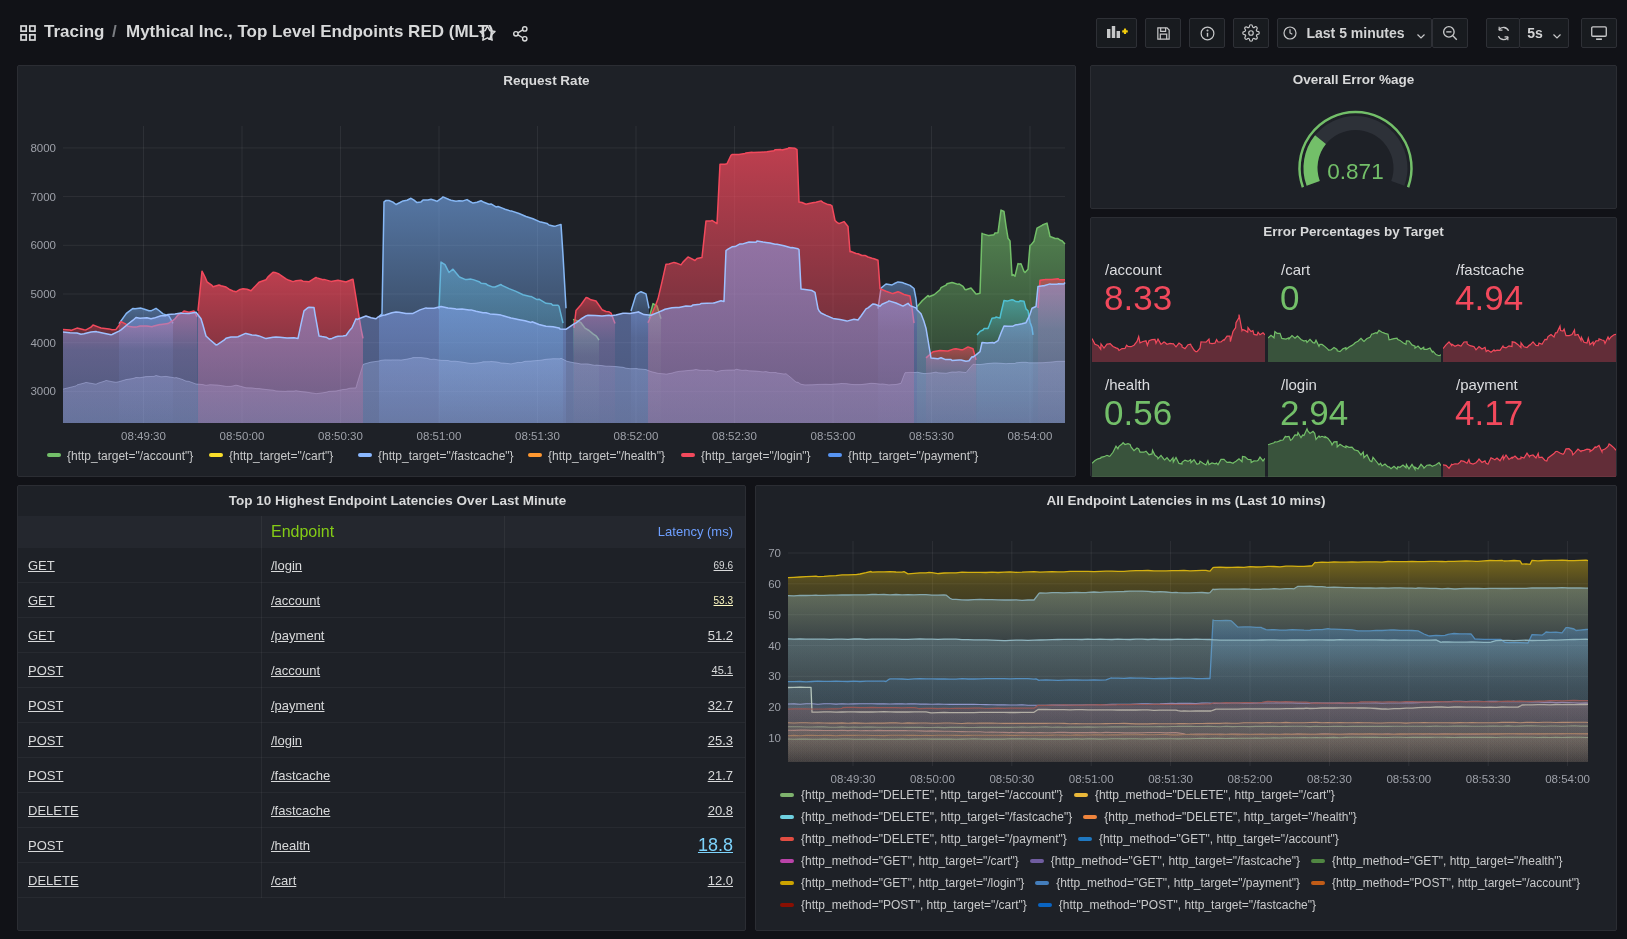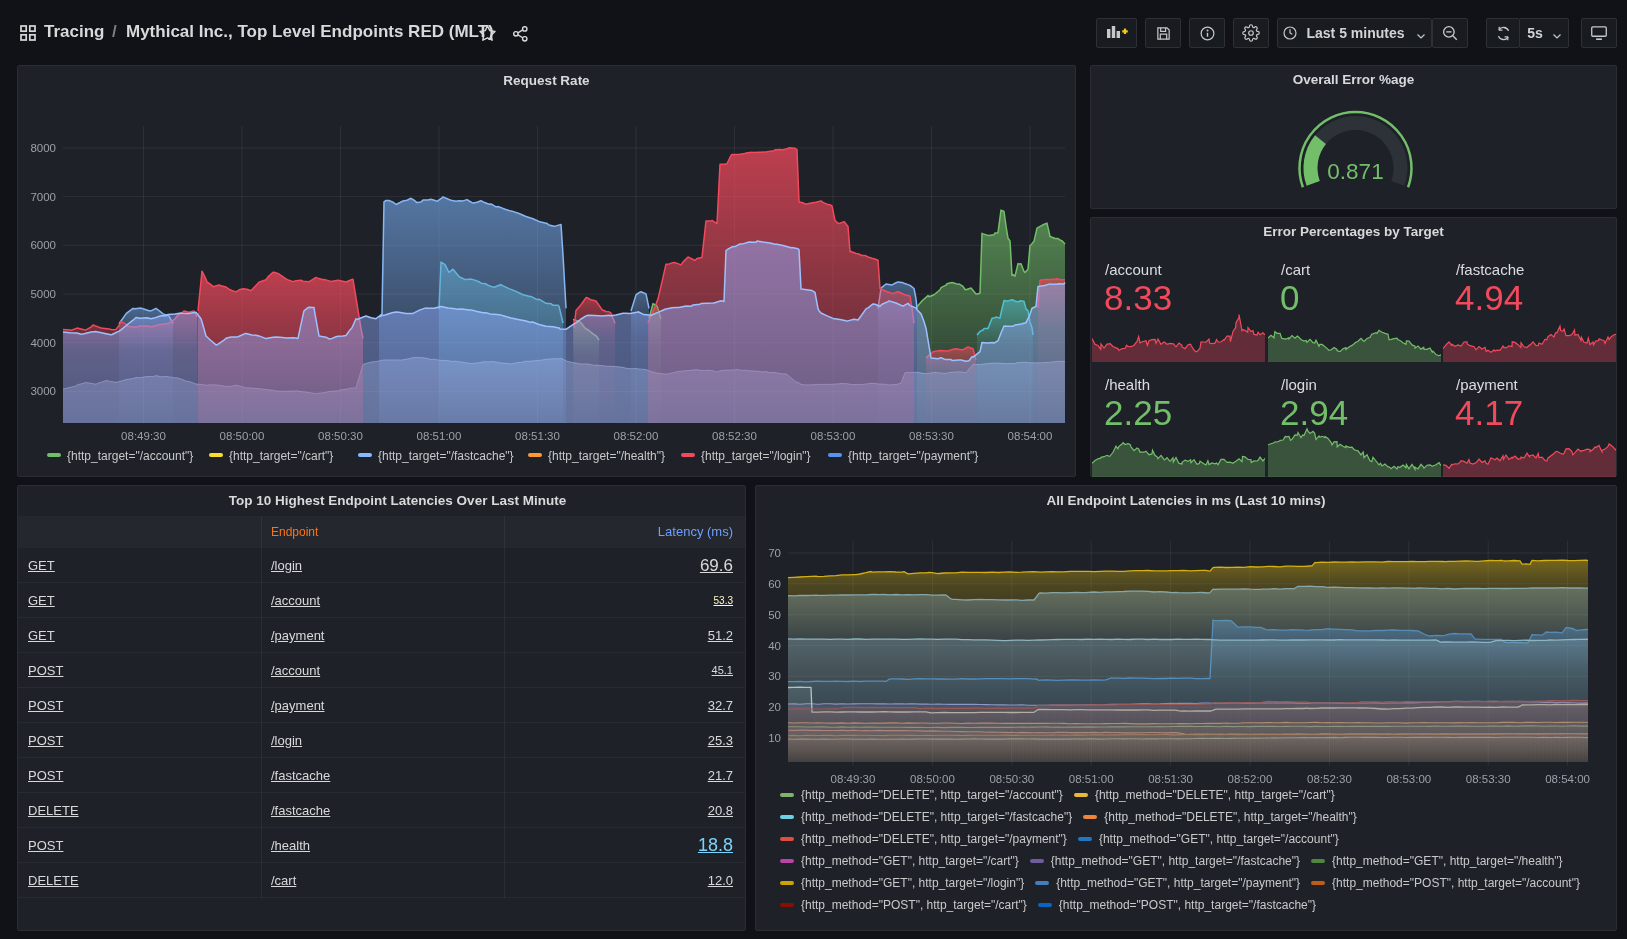--- a/index.html
+++ b/index.html
@@ -309,21 +309,21 @@
     <div style="position:absolute;left:351px;top:30px;width:176px;height:115px">
       <div style="position:absolute;left:14px;top:13px;font-size:15px;color:#dcdde0">/fastcache</div>
       <div style="position:absolute;left:13px;top:30px;font-size:35px;font-weight:500;color:#F2495C">4.94</div>
       <div style="position:absolute;left:1px;bottom:1px;width:173px;height:50px"><svg width="173" height="50" viewBox="0 0 173 50">
           <path d="M0.0 36.6 L3.0 32.9 L6.0 30.0 L8.7 33.4 L9.0 32.3 L12.0 34.2 L15.0 32.9 L17.3 33.9 L18.0 34.0 L21.0 30.0 L24.0 29.9 L24.2 31.9 L27.0 33.7 L30.0 34.4 L31.1 34.8 L33.0 37.8 L36.0 34.5 L39.0 37.0 L42.0 35.3 L43.2 39.5 L45.0 38.2 L48.0 40.2 L51.0 37.9 L51.9 39.0 L54.0 38.1 L57.0 38.3 L60.0 34.0 L60.5 35.2 L63.0 35.9 L66.0 33.8 L69.0 34.5 L69.2 29.8 L72.0 30.4 L75.0 32.7 L77.9 35.6 L78.0 30.8 L81.0 34.8 L84.0 35.5 L86.5 33.0 L87.0 33.1 L90.0 29.8 L93.0 33.5 L95.2 33.6 L96.0 31.0 L99.0 32.2 L102.0 27.3 L103.8 27.6 L105.0 24.6 L108.0 22.5 L111.0 24.9 L112.5 20.8 L114.0 20.6 L117.0 14.1 L117.6 18.5 L120.0 19.0 L121.1 17.1 L123.0 23.6 L126.0 23.5 L126.3 23.6 L129.0 22.5 L131.5 18.0 L132.0 23.3 L135.0 22.4 L138.0 28.5 L138.4 25.3 L141.0 30.2 L144.0 31.1 L145.3 26.1 L147.0 32.6 L150.0 30.0 L150.5 32.8 L153.0 28.8 L155.7 28.6 L156.0 26.9 L159.0 28.0 L160.9 28.5 L162.0 31.4 L165.0 24.9 L166.1 27.6 L168.0 24.9 L171.0 22.7 L173.0 22.4 L173.0 50.0 L0.0 50.0 Z" fill="rgba(242,73,92,0.32)"></path>
           <path d="M0.0 36.6 L3.0 32.9 L6.0 30.0 L8.7 33.4 L9.0 32.3 L12.0 34.2 L15.0 32.9 L17.3 33.9 L18.0 34.0 L21.0 30.0 L24.0 29.9 L24.2 31.9 L27.0 33.7 L30.0 34.4 L31.1 34.8 L33.0 37.8 L36.0 34.5 L39.0 37.0 L42.0 35.3 L43.2 39.5 L45.0 38.2 L48.0 40.2 L51.0 37.9 L51.9 39.0 L54.0 38.1 L57.0 38.3 L60.0 34.0 L60.5 35.2 L63.0 35.9 L66.0 33.8 L69.0 34.5 L69.2 29.8 L72.0 30.4 L75.0 32.7 L77.9 35.6 L78.0 30.8 L81.0 34.8 L84.0 35.5 L86.5 33.0 L87.0 33.1 L90.0 29.8 L93.0 33.5 L95.2 33.6 L96.0 31.0 L99.0 32.2 L102.0 27.3 L103.8 27.6 L105.0 24.6 L108.0 22.5 L111.0 24.9 L112.5 20.8 L114.0 20.6 L117.0 14.1 L117.6 18.5 L120.0 19.0 L121.1 17.1 L123.0 23.6 L126.0 23.5 L126.3 23.6 L129.0 22.5 L131.5 18.0 L132.0 23.3 L135.0 22.4 L138.0 28.5 L138.4 25.3 L141.0 30.2 L144.0 31.1 L145.3 26.1 L147.0 32.6 L150.0 30.0 L150.5 32.8 L153.0 28.8 L155.7 28.6 L156.0 26.9 L159.0 28.0 L160.9 28.5 L162.0 31.4 L165.0 24.9 L166.1 27.6 L168.0 24.9 L171.0 22.7 L173.0 22.4" fill="none" stroke="#F2495C" stroke-width="1.2"></path>
         </svg></div>
     </div>
     <div style="position:absolute;left:0px;top:145px;width:176px;height:115px">
       <div style="position:absolute;left:14px;top:13px;font-size:15px;color:#dcdde0">/health</div>
-      <div style="position:absolute;left:13px;top:30px;font-size:35px;font-weight:500;color:#73BF69">2.25</div>
+      <div style="position:absolute;left:13px;top:30px;font-size:35px;font-weight:500;color:#73BF69">0.56</div>
       <div style="position:absolute;left:1px;bottom:1px;width:173px;height:50px"><svg width="173" height="50" viewBox="0 0 173 50">
           <path d="M0.0 36.3 L3.0 33.6 L6.0 31.8 L8.7 31.2 L9.0 30.3 L12.0 29.7 L15.0 28.3 L17.3 29.3 L18.0 29.1 L21.0 25.3 L24.0 19.2 L25.9 21.8 L27.0 19.3 L30.0 17.1 L31.1 15.7 L33.0 17.5 L36.0 16.7 L38.1 17.4 L39.0 20.0 L42.0 23.6 L45.0 21.0 L46.7 21.9 L48.0 25.1 L51.0 25.1 L51.9 25.2 L54.0 24.2 L57.0 27.7 L60.0 26.9 L60.5 23.2 L63.0 28.3 L65.7 30.4 L66.0 31.8 L69.0 28.4 L72.0 32.4 L72.7 33.0 L75.0 30.7 L78.0 34.4 L81.0 30.7 L81.3 35.0 L84.0 30.4 L87.0 36.4 L90.0 37.1 L90.0 35.2 L93.0 33.1 L96.0 34.4 L98.6 32.7 L99.0 35.6 L102.0 32.6 L105.0 37.3 L107.3 36.5 L108.0 34.1 L111.0 36.2 L114.0 37.9 L115.9 33.7 L117.0 37.6 L120.0 36.0 L123.0 36.8 L124.6 36.1 L126.0 37.8 L129.0 32.4 L132.0 32.4 L133.2 33.7 L135.0 35.4 L138.0 35.2 L141.0 36.3 L141.9 35.6 L144.0 34.3 L147.0 31.7 L150.0 34.6 L150.5 29.4 L153.0 29.9 L156.0 32.4 L159.0 32.7 L159.2 35.5 L162.0 33.9 L165.0 34.0 L166.1 33.3 L168.0 30.1 L171.0 33.9 L173.0 31.3 L173.0 50.0 L0.0 50.0 Z" fill="rgba(115,191,105,0.32)"></path>
           <path d="M0.0 36.3 L3.0 33.6 L6.0 31.8 L8.7 31.2 L9.0 30.3 L12.0 29.7 L15.0 28.3 L17.3 29.3 L18.0 29.1 L21.0 25.3 L24.0 19.2 L25.9 21.8 L27.0 19.3 L30.0 17.1 L31.1 15.7 L33.0 17.5 L36.0 16.7 L38.1 17.4 L39.0 20.0 L42.0 23.6 L45.0 21.0 L46.7 21.9 L48.0 25.1 L51.0 25.1 L51.9 25.2 L54.0 24.2 L57.0 27.7 L60.0 26.9 L60.5 23.2 L63.0 28.3 L65.7 30.4 L66.0 31.8 L69.0 28.4 L72.0 32.4 L72.7 33.0 L75.0 30.7 L78.0 34.4 L81.0 30.7 L81.3 35.0 L84.0 30.4 L87.0 36.4 L90.0 37.1 L90.0 35.2 L93.0 33.1 L96.0 34.4 L98.6 32.7 L99.0 35.6 L102.0 32.6 L105.0 37.3 L107.3 36.5 L108.0 34.1 L111.0 36.2 L114.0 37.9 L115.9 33.7 L117.0 37.6 L120.0 36.0 L123.0 36.8 L124.6 36.1 L126.0 37.8 L129.0 32.4 L132.0 32.4 L133.2 33.7 L135.0 35.4 L138.0 35.2 L141.0 36.3 L141.9 35.6 L144.0 34.3 L147.0 31.7 L150.0 34.6 L150.5 29.4 L153.0 29.9 L156.0 32.4 L159.0 32.7 L159.2 35.5 L162.0 33.9 L165.0 34.0 L166.1 33.3 L168.0 30.1 L171.0 33.9 L173.0 31.3" fill="none" stroke="#73BF69" stroke-width="1.2"></path>
         </svg></div>
     </div>
     <div style="position:absolute;left:176px;top:145px;width:176px;height:115px">
       <div style="position:absolute;left:14px;top:13px;font-size:15px;color:#dcdde0">/login</div>
       <div style="position:absolute;left:13px;top:30px;font-size:35px;font-weight:500;color:#73BF69">2.94</div>
       <div style="position:absolute;left:1px;bottom:1px;width:173px;height:50px"><svg width="173" height="50" viewBox="0 0 173 50">
           <path d="M0.0 17.8 L3.0 16.7 L6.0 15.8 L6.9 14.8 L9.0 15.0 L12.0 13.7 L12.1 13.4 L15.0 13.0 L17.3 9.4 L18.0 9.8 L21.0 9.3 L22.5 13.3 L24.0 12.4 L27.0 7.8 L29.4 8.0 L30.0 5.5 L33.0 10.7 L34.6 8.1 L36.0 8.6 L39.0 1.8 L39.8 4.0 L42.0 6.5 L45.0 4.3 L46.7 6.3 L48.0 12.5 L51.0 8.9 L51.9 10.3 L54.0 9.3 L57.0 10.6 L57.1 9.6 L60.0 11.4 L63.0 15.4 L64.0 17.9 L66.0 14.8 L69.0 14.7 L69.2 19.9 L72.0 17.2 L75.0 19.2 L77.9 20.6 L78.0 18.9 L81.0 20.3 L84.0 20.1 L86.5 22.9 L87.0 23.0 L90.0 23.8 L93.0 27.9 L95.2 25.0 L96.0 30.7 L99.0 27.7 L102.0 33.7 L103.8 34.6 L105.0 30.2 L108.0 34.0 L111.0 37.9 L112.5 36.3 L114.0 38.9 L117.0 37.0 L120.0 39.9 L121.1 39.8 L123.0 41.6 L126.0 39.2 L129.0 41.9 L129.8 39.8 L132.0 40.3 L135.0 38.1 L138.0 40.7 L138.4 37.6 L141.0 41.8 L144.0 37.4 L147.0 42.3 L147.0 40.1 L150.0 41.9 L153.0 37.3 L155.7 40.3 L156.0 41.2 L159.0 38.2 L162.0 37.8 L164.3 39.3 L165.0 39.0 L168.0 37.8 L171.0 35.6 L173.0 38.7 L173.0 50.0 L0.0 50.0 Z" fill="rgba(115,191,105,0.32)"></path>
@@ -335,26 +335,26 @@
       <div style="position:absolute;left:13px;top:30px;font-size:35px;font-weight:500;color:#F2495C">4.17</div>
       <div style="position:absolute;left:1px;bottom:1px;width:173px;height:50px"><svg width="173" height="50" viewBox="0 0 173 50">
           <path d="M0.0 37.8 L3.0 38.4 L6.0 41.3 L8.7 37.4 L9.0 37.8 L12.0 36.8 L15.0 37.0 L17.3 35.0 L18.0 33.6 L21.0 34.4 L24.0 36.2 L25.9 32.6 L27.0 36.0 L30.0 37.0 L33.0 35.7 L34.6 34.0 L36.0 32.0 L39.0 35.4 L42.0 33.9 L43.2 36.4 L45.0 37.3 L48.0 30.8 L51.0 32.3 L51.9 32.7 L54.0 31.1 L57.0 33.8 L60.0 28.8 L60.5 32.2 L63.0 28.0 L66.0 32.4 L69.0 30.2 L69.2 31.2 L72.0 29.0 L75.0 32.0 L77.9 31.7 L78.0 30.0 L81.0 31.1 L84.0 26.1 L86.5 29.8 L87.0 28.7 L90.0 28.0 L93.0 30.9 L95.2 26.3 L96.0 30.6 L99.0 30.2 L102.0 33.5 L103.8 34.0 L105.0 31.0 L108.0 28.8 L111.0 26.6 L112.5 24.8 L114.0 24.3 L117.0 26.0 L120.0 27.3 L121.1 26.1 L123.0 21.9 L126.0 21.7 L129.0 24.6 L129.8 27.9 L132.0 25.7 L135.0 22.1 L138.0 24.5 L138.4 23.9 L141.0 23.4 L144.0 22.2 L147.0 22.5 L147.0 24.6 L150.0 22.5 L152.2 19.9 L153.0 20.5 L156.0 18.5 L159.0 24.9 L159.2 23.2 L162.0 22.1 L165.0 19.5 L166.1 16.9 L168.0 18.2 L171.0 20.8 L173.0 23.3 L173.0 50.0 L0.0 50.0 Z" fill="rgba(242,73,92,0.32)"></path>
           <path d="M0.0 37.8 L3.0 38.4 L6.0 41.3 L8.7 37.4 L9.0 37.8 L12.0 36.8 L15.0 37.0 L17.3 35.0 L18.0 33.6 L21.0 34.4 L24.0 36.2 L25.9 32.6 L27.0 36.0 L30.0 37.0 L33.0 35.7 L34.6 34.0 L36.0 32.0 L39.0 35.4 L42.0 33.9 L43.2 36.4 L45.0 37.3 L48.0 30.8 L51.0 32.3 L51.9 32.7 L54.0 31.1 L57.0 33.8 L60.0 28.8 L60.5 32.2 L63.0 28.0 L66.0 32.4 L69.0 30.2 L69.2 31.2 L72.0 29.0 L75.0 32.0 L77.9 31.7 L78.0 30.0 L81.0 31.1 L84.0 26.1 L86.5 29.8 L87.0 28.7 L90.0 28.0 L93.0 30.9 L95.2 26.3 L96.0 30.6 L99.0 30.2 L102.0 33.5 L103.8 34.0 L105.0 31.0 L108.0 28.8 L111.0 26.6 L112.5 24.8 L114.0 24.3 L117.0 26.0 L120.0 27.3 L121.1 26.1 L123.0 21.9 L126.0 21.7 L129.0 24.6 L129.8 27.9 L132.0 25.7 L135.0 22.1 L138.0 24.5 L138.4 23.9 L141.0 23.4 L144.0 22.2 L147.0 22.5 L147.0 24.6 L150.0 22.5 L152.2 19.9 L153.0 20.5 L156.0 18.5 L159.0 24.9 L159.2 23.2 L162.0 22.1 L165.0 19.5 L166.1 16.9 L168.0 18.2 L171.0 20.8 L173.0 23.3" fill="none" stroke="#F2495C" stroke-width="1.2"></path>
         </svg></div>
     </div>
 </div>
 <div class="panel" style="left:17px;top:485px;width:729px;height:446px;padding-left:32px;">
 <div class="ptitle" style="height:30px;line-height:30px;">Top 10 Highest Endpoint Latencies Over Last Minute</div>
     <div style="position:absolute;left:0;top:30px;right:0;height:32px;background:#24272e;"></div>
-    <div style="position:absolute;left:253px;top:30px;width:233px;height:32px;line-height:32px;color:#f97316;font-size:12px;">Endpoint</div>
+    <div style="position:absolute;left:253px;top:30px;width:233px;height:32px;line-height:32px;color:#84cc16;font-size:16px;">Endpoint</div>
     <div style="position:absolute;right:12px;top:30px;height:32px;line-height:32px;color:#6e9fff;font-size:13px;">Latency (ms)</div>
     <div style="position:absolute;left:0;top:62px;right:0;height:35px;border-bottom:1px solid rgba(255,255,255,0.045);"></div>
     <div style="position:absolute;left:10px;top:62px;height:35px;line-height:35px;font-size:13px;color:#d8d9da;"><span class="lnk">GET</span></div>
     <div style="position:absolute;left:253px;top:62px;height:35px;line-height:35px;font-size:13px;color:#d8d9da;"><span class="lnk">/login</span></div>
-    <div style="position:absolute;right:12px;top:62px;height:35px;line-height:35px;font-size:17px;color:#d8d9da;"><span class="lnk">69.6</span></div>
+    <div style="position:absolute;right:12px;top:62px;height:35px;line-height:35px;font-size:10px;color:#d8d9da;"><span class="lnk">69.6</span></div>
     <div style="position:absolute;left:0;top:97px;right:0;height:35px;border-bottom:1px solid rgba(255,255,255,0.045);"></div>
     <div style="position:absolute;left:10px;top:97px;height:35px;line-height:35px;font-size:13px;color:#d8d9da;"><span class="lnk">GET</span></div>
     <div style="position:absolute;left:253px;top:97px;height:35px;line-height:35px;font-size:13px;color:#d8d9da;"><span class="lnk">/account</span></div>
     <div style="position:absolute;right:12px;top:97px;height:35px;line-height:35px;font-size:10px;color:#fef9c3;"><span class="lnk">53.3</span></div>
     <div style="position:absolute;left:0;top:132px;right:0;height:35px;border-bottom:1px solid rgba(255,255,255,0.045);"></div>
     <div style="position:absolute;left:10px;top:132px;height:35px;line-height:35px;font-size:13px;color:#d8d9da;"><span class="lnk">GET</span></div>
     <div style="position:absolute;left:253px;top:132px;height:35px;line-height:35px;font-size:13px;color:#d8d9da;"><span class="lnk">/payment</span></div>
     <div style="position:absolute;right:12px;top:132px;height:35px;line-height:35px;font-size:13px;color:#d8d9da;"><span class="lnk">51.2</span></div>
     <div style="position:absolute;left:0;top:167px;right:0;height:35px;border-bottom:1px solid rgba(255,255,255,0.045);"></div>
     <div style="position:absolute;left:10px;top:167px;height:35px;line-height:35px;font-size:13px;color:#d8d9da;"><span class="lnk">POST</span></div>

